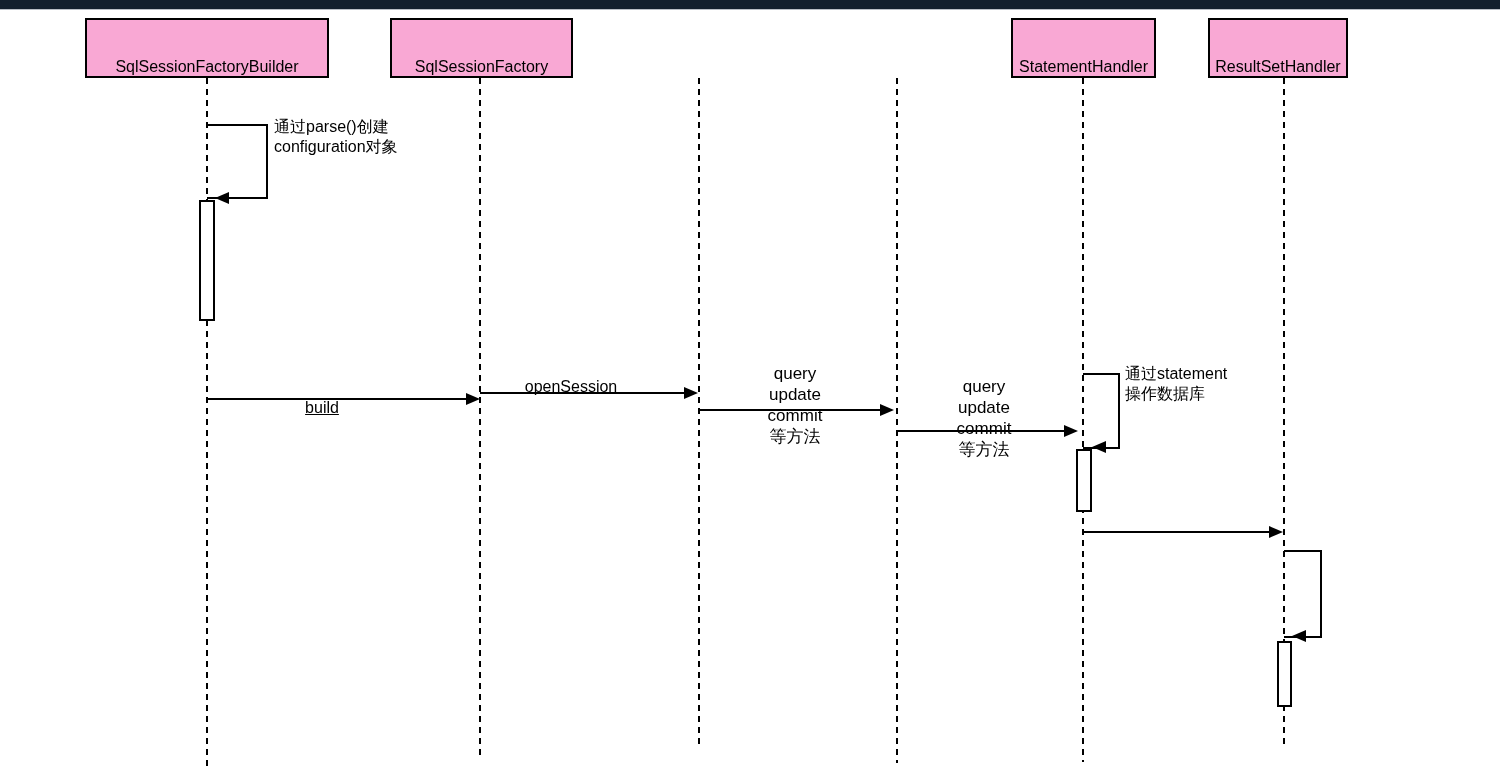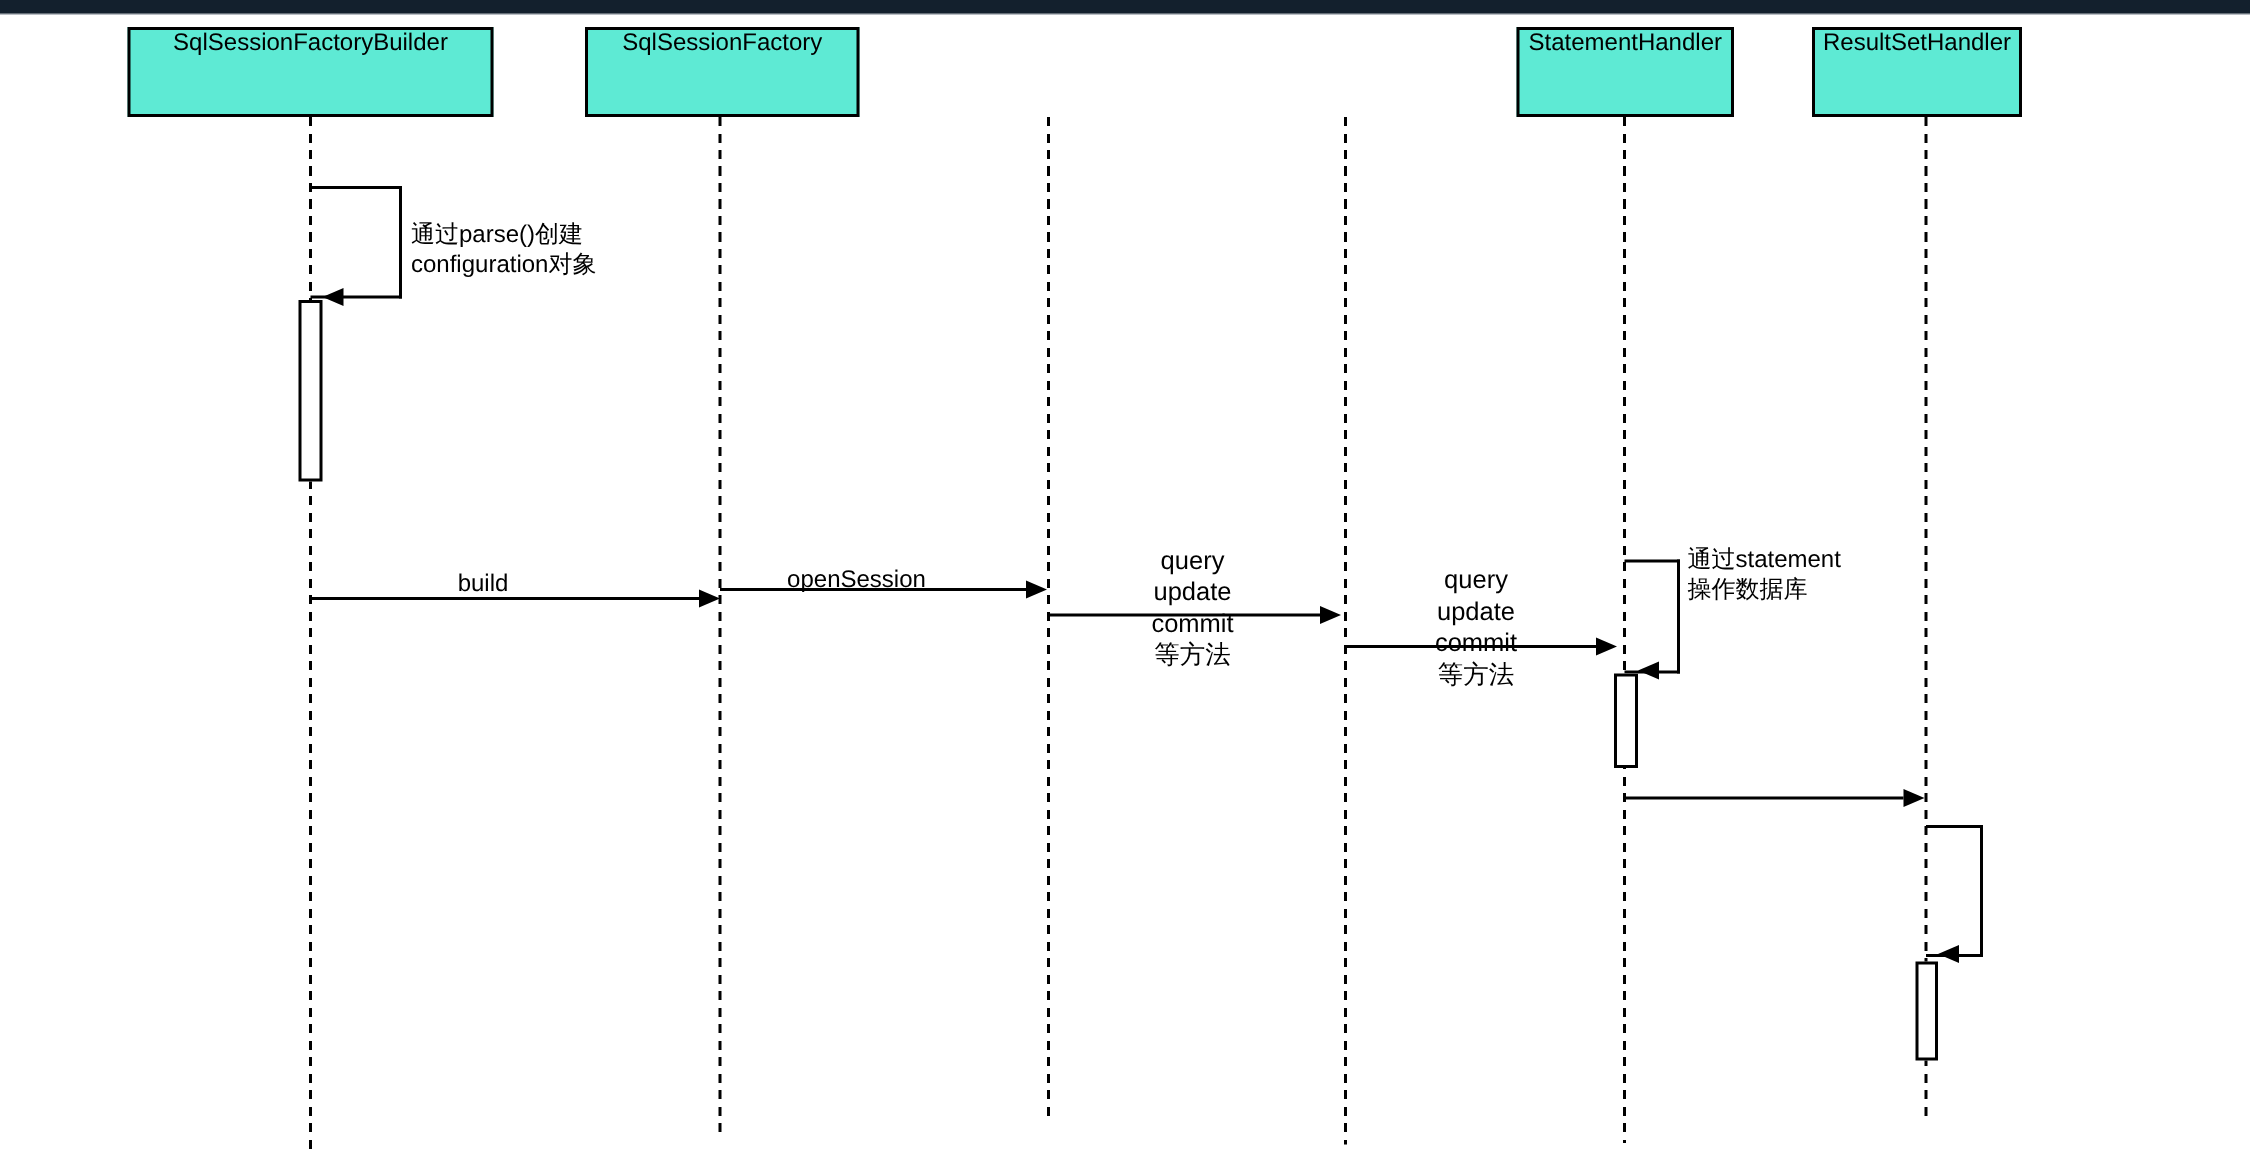--- a/index.html
+++ b/index.html
@@ -22,23 +22,23 @@
     width: 1500px; height: 9px;
     background: #13202d;
     border-bottom: 1px solid #b9bec4;
   }
   .pbox {
     position: absolute;
     top: 18px;
     height: 60px;
     box-sizing: border-box;
     border: 2px solid #000;
-    background: #5eead4;
+    background: #f9a8d4;
     display: flex;
-    align-items: flex-start;
+    align-items: flex-end;
     justify-content: center;
     font-size: 16px;
     white-space: nowrap;
     z-index: 3;
   }
   .lifeline {
     position: absolute;
     width: 2px;
     background: repeating-linear-gradient(to bottom, #000 0 6px, transparent 6px 11px);
     z-index: 1;
@@ -119,29 +119,29 @@
 
   <div class="lifeline" style="left:206px;  top:78px; height:688px;"></div>
   <div class="lifeline" style="left:479px;  top:78px; height:679px;"></div>
   <div class="lifeline" style="left:698px;  top:78px; height:669px;"></div>
   <div class="lifeline" style="left:896px;  top:78px; height:685px;"></div>
   <div class="lifeline" style="left:1082px; top:78px; height:684px;"></div>
   <div class="lifeline" style="left:1283px; top:78px; height:669px;"></div>
 
   <div class="self-loop" style="left:207px; top:124px; width:61px; height:75px;"></div>
   <div class="arrow-left" style="left:215px; top:192px;"></div>
-  <div class="label" style="left:274px; top:117px;margin-top:30px;">
+  <div class="label" style="left:274px; top:117px;">
     <span>通过parse()创建</span>
     <span>configuration对象</span>
   </div>
   <div class="activation" style="left:199px; top:200px; width:16px; height:121px;"></div>
 
   <div class="msg-line" style="left:207px; top:398px; width:261px;"></div>
   <div class="arrow-right" style="left:466px; top:393px;"></div>
-  <div class="label centered" style="left:322px; top:380px;">build</div>
+  <div class="label centered" style="left:322px; top:398px;text-decoration:underline;">build</div>
 
   <div class="msg-line" style="left:480px; top:392px; width:206px;"></div>
   <div class="arrow-right" style="left:684px; top:387px;"></div>
   <div class="label centered" style="left:571px; top:377px;">openSession</div>
 
   <div class="msg-line" style="left:700px; top:409px; width:182px;"></div>
   <div class="arrow-right" style="left:880px; top:404px;"></div>
   <div class="label centered multiline-4" style="left:795px; top:363px;">
     <span>query</span>
     <span>update</span>

